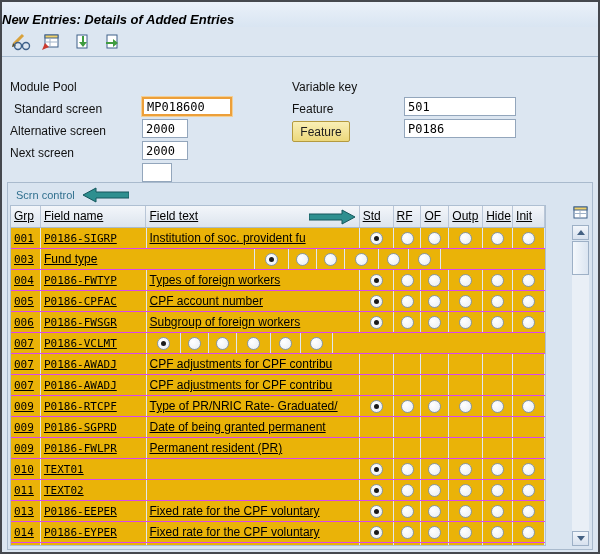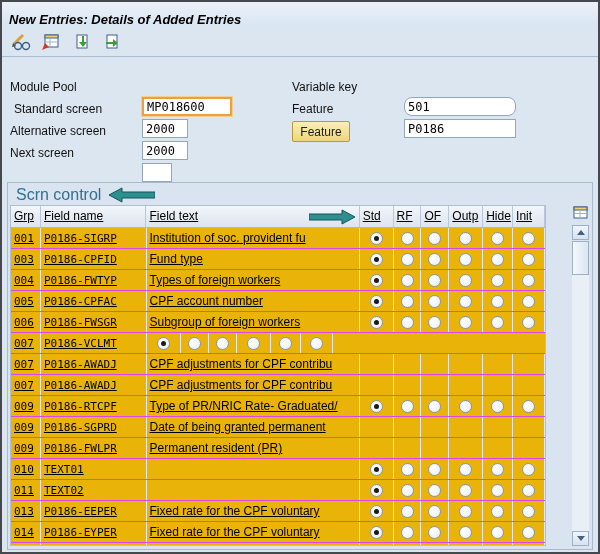--- a/index.html
+++ b/index.html
@@ -1,27 +1,27 @@
 <!DOCTYPE html>
 <html><head>
 <meta charset="utf-8">
 <style>
   html,body{margin:0;padding:0;background:#f0f0f0;}
   *{box-sizing:border-box;}
   .window{position:relative;width:600px;height:554px;border:2px solid #45484e;background:#dce6f1;overflow:hidden;font-family:"Liberation Sans",sans-serif;}
-  .titlebar{position:absolute;top:0;left:0;right:0;height:36px;display:flex;align-items:center;padding-left:7px;background:linear-gradient(#eaf1f9,#d2e0ef);border-bottom:1px solid #92aac4;}
+  .titlebar{position:absolute;top:0;left:0;right:0;height:36px;display:flex;align-items:center;background:linear-gradient(#eaf1f9,#d2e0ef);border-bottom:1px solid #92aac4;}
   .title{font-style:italic;font-weight:bold;font-size:13px;color:#000;}
   .toolbar{position:absolute;top:25px;left:0;right:0;height:30px;display:flex;align-items:center;gap:5px;padding-left:5px;border-bottom:1px solid #a9bdd2;background:#dce6f1;}
   .tbtn{width:26px;height:24px;display:flex;align-items:center;justify-content:center;border:1px solid transparent;border-radius:2px;background:transparent;padding:0;cursor:pointer;}
   .flabel{position:absolute;font-size:12px;color:#111;white-space:nowrap;}
   .finput{position:absolute;height:19px;border:1px solid #93a6bc;background:#fff;font-family:"DejaVu Sans Mono",monospace;font-size:12px;padding:0 3px;color:#000;margin-top:20px;}
   .finput.hl{border:2px solid #ec9f3a;box-shadow:0 0 0 1px #f3cf94;}
   .feature-btn{position:absolute;left:290px;top:119px;width:58px;height:21px;background:linear-gradient(#f9efb6,#ecd87b);border:1px solid #b49a3f;border-radius:2px;font-size:12px;color:#1d1d1d;font-family:"Liberation Sans",sans-serif;cursor:pointer;}
   .groupbox{position:absolute;left:5px;top:180px;width:586px;height:368px;border:1px solid #a9bacd;background:#d9e4f0;}
-  .gb-title{position:absolute;left:8px;top:3px;height:18px;font-size:16px;color:#31708f;display:flex;align-items:center;gap:8px;}
+  .gb-title{position:absolute;left:8px;top:3px;height:18px;font-size:11px;color:#31708f;display:flex;align-items:center;gap:8px;}
   .table{position:absolute;left:2px;top:22px;bottom:3px;width:536px;background:#fff;border:1px solid #aebfd2;overflow:hidden;text-decoration:underline;}
   .thead{position:relative;display:flex;height:22px;background:linear-gradient(#f3f6fa,#dce4ee);border-bottom:1px solid #a9bacd;}
   .hcell{font-size:12px;color:#000;padding:3px 0 0 3px;border-right:1px solid #b9c6d7;overflow:hidden;white-space:nowrap;}
   .trow{display:flex;height:21px;border-bottom:1px solid #d946ef;background:#eab308;}
   .cell{border-right:1px solid #e2e7ee;overflow:hidden;white-space:nowrap;display:flex;align-items:center;padding-left:3px;font-size:12px;color:#000;}
   .c-grp{width:30px;}
   .c-name{width:106px;}
   .c-text{width:214px;}
   .c-std{width:34px;}
   .c-rf{width:28px;}
@@ -88,21 +88,21 @@
   <span class="flabel" style="left:8px;top:78px">Module Pool</span>
   <input class="finput hl" style="left: 140px; top: 75px; width: 90px;" value="MP018600">
   <span class="flabel" style="left:12px;top:100px">Standard screen</span>
   <input class="finput" style="left: 140px; top: 97px; width: 46px;" value="2000">
   <span class="flabel" style="left:8px;top:122px">Alternative screen</span>
   <input class="finput" style="left: 140px; top: 119px; width: 46px;" value="2000">
   <span class="flabel" style="left:8px;top:144px">Next screen</span>
   <input class="finput" style="left: 140px; top: 141px; width: 30px;" value="">
 
   <span class="flabel" style="left:290px;top:78px">Variable key</span>
-  <input class="finput" style="left: 402px; top: 75px; width: 112px; border-radius: 8px;" value="501">
+  <input class="finput" style="left: 402px; top: 75px; width: 112px;" value="501">
   <span class="flabel" style="left:290px;top:100px">Feature</span>
   <input class="finput" style="left: 402px; top: 97px; width: 112px;" value="P0186">
   <button class="feature-btn">Feature</button>
 
   <div class="groupbox">
     <div class="gb-title">
       <span>Scrn control</span>
       <svg width="46" height="16" viewBox="0 0 46 16">
         <polygon points="0,8 13,1 13,5 46,5 46,11 13,11 13,15" fill="#2e8f8f" stroke="#14565c" stroke-width="1"></polygon>
       </svg>
@@ -142,21 +142,20 @@
             </div>
             <div class="cell c-radio c-hide">
               <span class="radio"></span>
             </div>
             <div class="cell c-radio c-init">
               <span class="radio"></span>
             </div>
           </div>
           <div class="trow">
             <div class="cell c-grp mono">003</div>
-            <div class="cell c-name mono">P0186-CPFID</div>
             <div class="cell c-text">Fund type</div>
             <div class="cell c-radio c-std">
               <span class="radio sel"></span>
             </div>
             <div class="cell c-radio c-rf">
               <span class="radio"></span>
             </div>
             <div class="cell c-radio c-of">
               <span class="radio"></span>
             </div>

